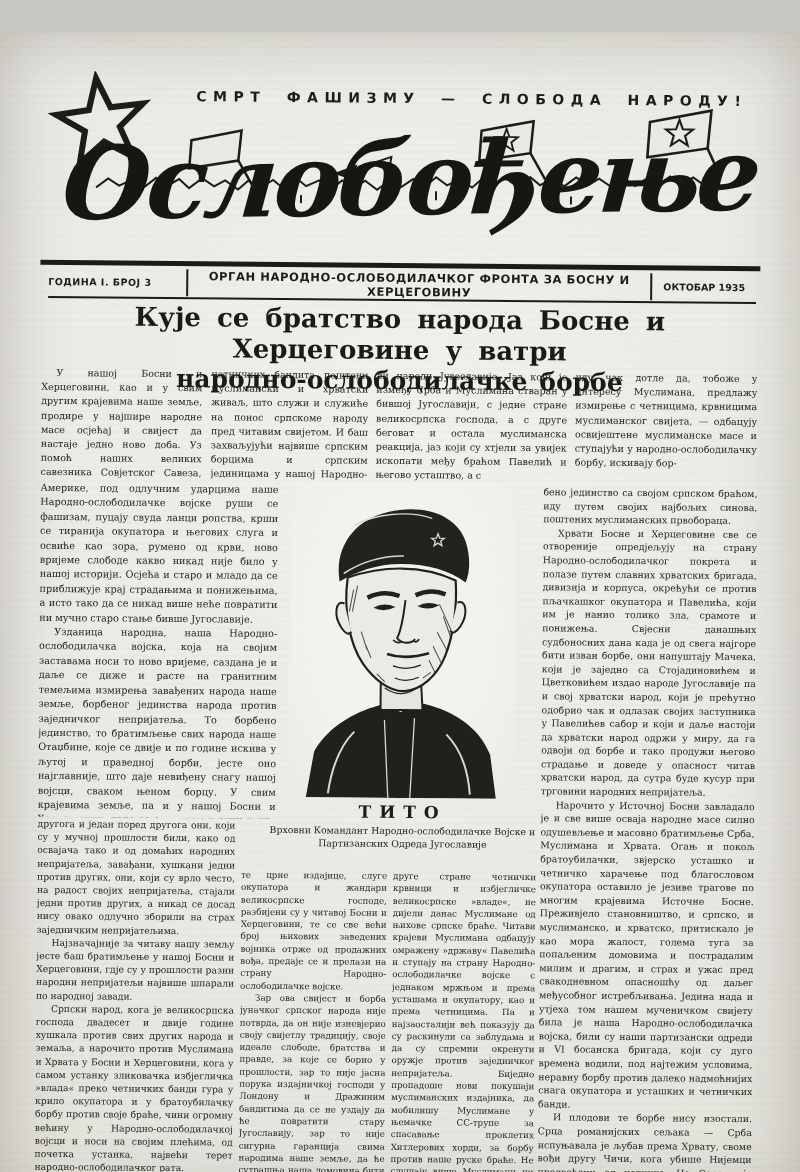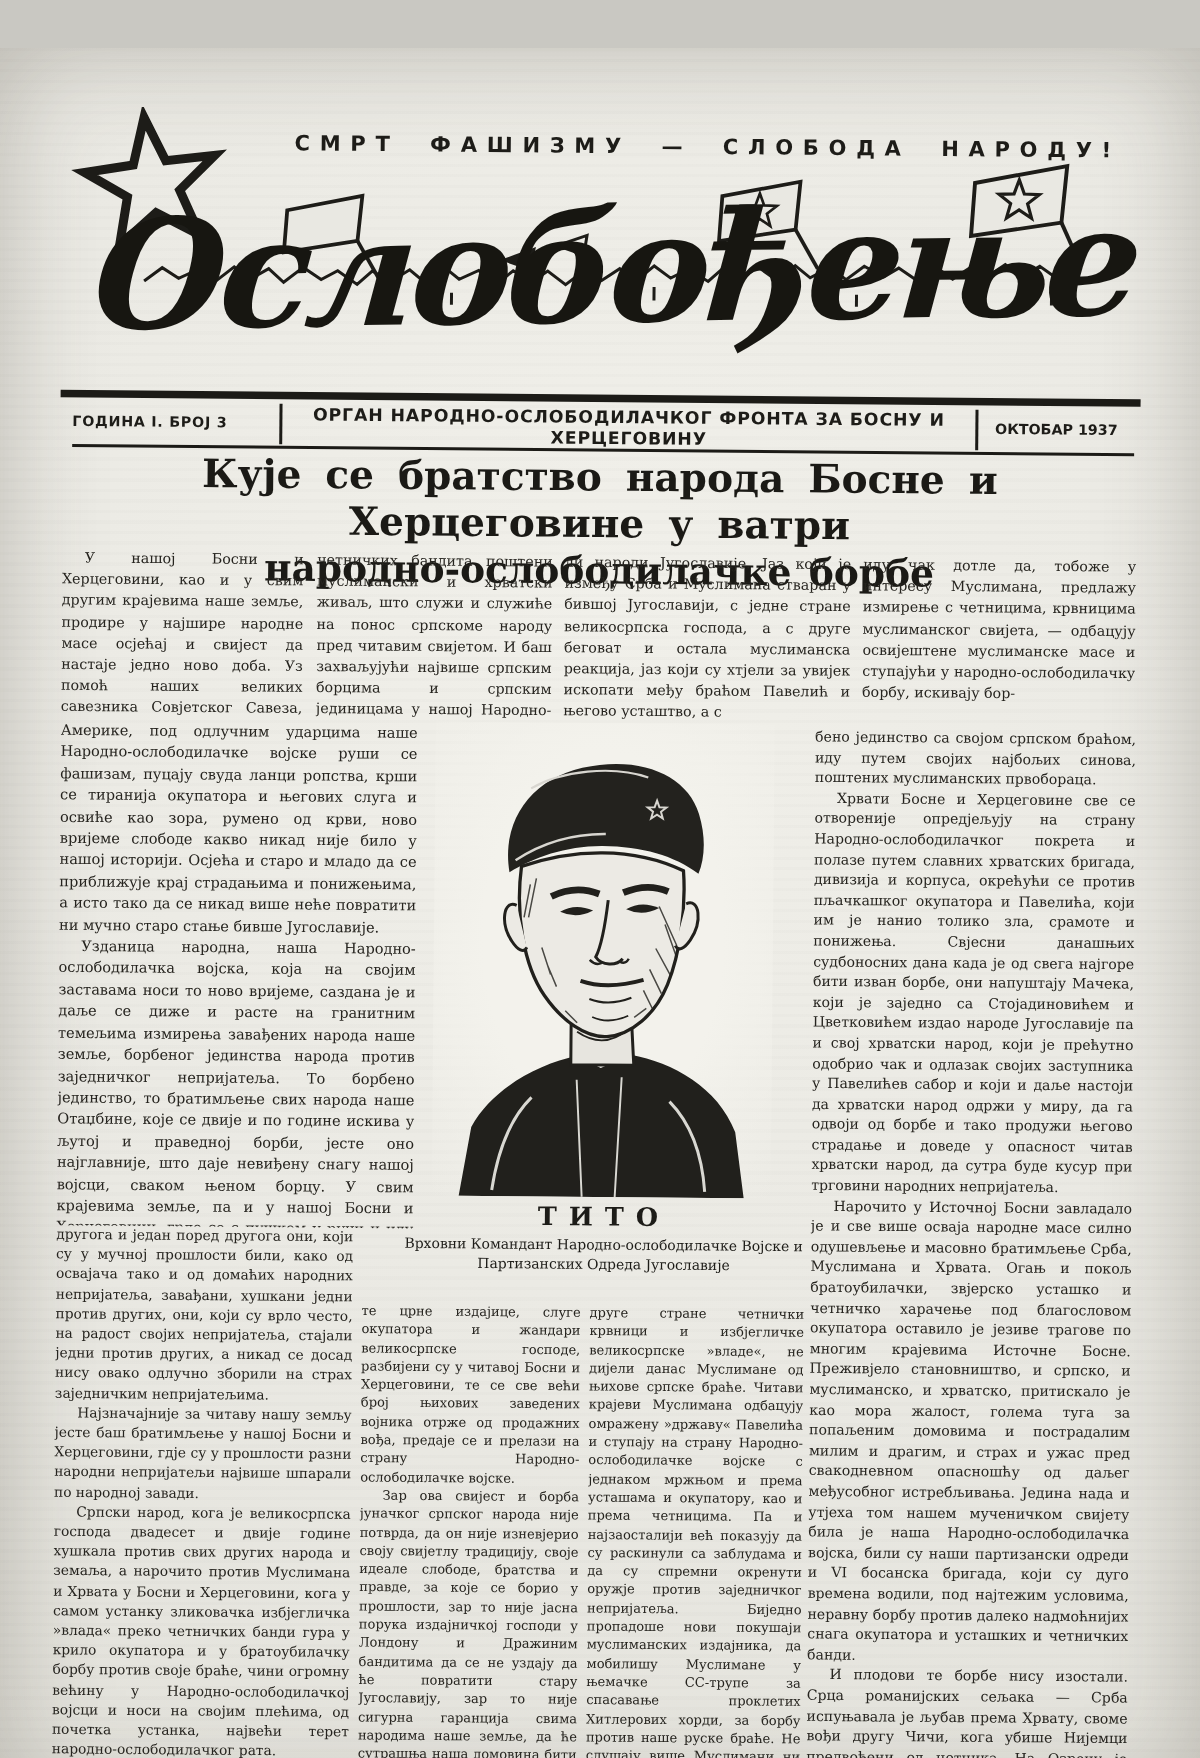--- a/index.html
+++ b/index.html
@@ -93,21 +93,21 @@
 
   <div class="slogan">СМРТ ФАШИЗМУ — СЛОБОДА НАРОДУ!</div>
   <div class="masthead">Ослобођење</div>
 
   <div class="rule-thick"></div>
   <div class="bannerrow">
     <div class="cell-issue">ГОДИНА I. БРОЈ 3</div>
     <div class="sep"></div>
     <div class="cell-organ">ОРГАН НАРОДНО-ОСЛОБОДИЛАЧКОГ ФРОНТА ЗА БОСНУ И ХЕРЦЕГОВИНУ</div>
     <div class="sep"></div>
-    <div class="cell-date">ОКТОБАР 1937</div>
+    <div class="cell-date">ОКТОБАР 1935</div>
   </div>
 
   <div class="headline">
     <div class="hl1">Кује се братство народа Босне и Херцеговине у ватри</div>
     <div class="hl2">народно-ослободилачке борбе</div>
   </div>
 
   <div class="tx tA-top">
     <p>У нашој Босни и Херцеговини, као и у свим другим крајевима наше земље, продире у најшире народне масе осјећај и свијест да настаје једно ново доба. Уз помоћ наших великих савезника Совјетског Савеза, Енглеске и</p>
   </div>

